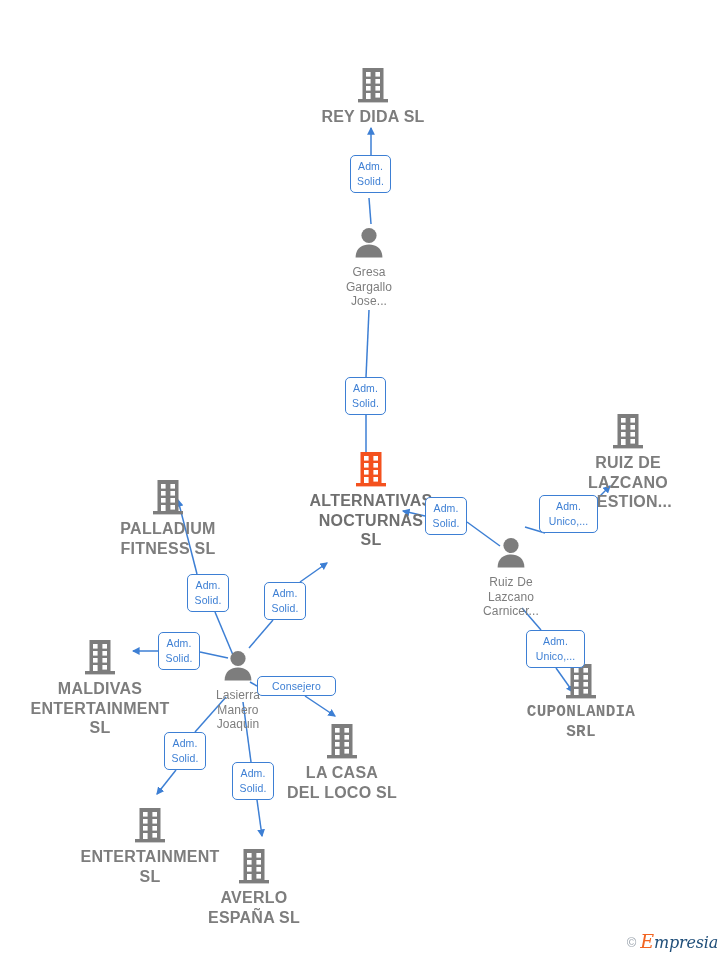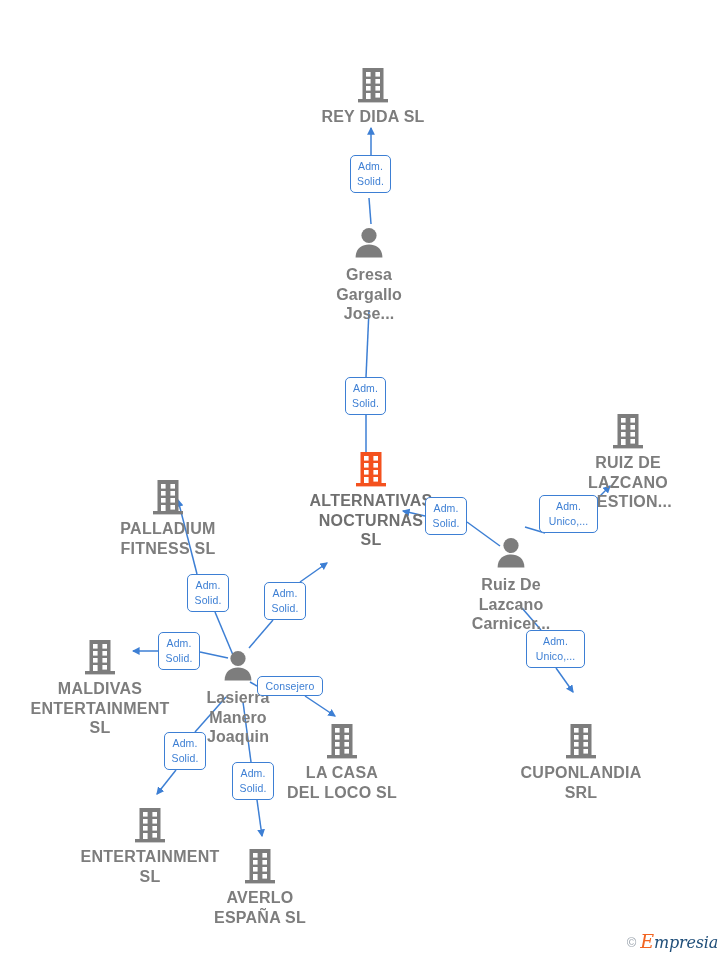--- a/index.html
+++ b/index.html
@@ -49,22 +49,22 @@
     white-space: pre-line;
     letter-spacing: .1px;
   }
   .node.company .caption {
     font-weight: bold;
     font-size: 16px;
     letter-spacing: .25px;
     text-align: center;
   }
   .node.person .caption {
-    font-weight: bold;
-    font-size: 16px;
+    font-weight: normal;
+    font-size: 12px;
   }
   .node.focus .caption {
     color: #6f6f6f;
     font-weight: bold;
   }
 
   
   .chip {
     position: absolute;
     box-sizing: border-box;
@@ -233,21 +233,21 @@
         <span class="glyph">
           <svg width="34" height="38" viewBox="0 0 34 38" xmlns="http://www.w3.org/2000/svg">
             <circle cx="17" cy="11.5" r="7.6" fill="#7d7d7d"></circle>
             <path d="M3.6 33.5 C3.6 24.2 10 20.4 17 20.4 C24 20.4 30.4 24.2 30.4 33.5 Z" fill="#7d7d7d"></path>
           </svg>
         </span>
         <span class="caption">Ruiz De
 Lazcano
 Carnicer...</span>
       </div>
-      <div class="node company" style="left: 581px; top: 722px;">
+      <div class="node company" style="left: 581px; top: 662px; font-family: Liberation Mono, monospace;">
         <span class="glyph">
           <svg width="34" height="38" viewBox="0 0 34 38" xmlns="http://www.w3.org/2000/svg">
             <rect x="6.5" y="2" width="21" height="31" fill="#7d7d7d"></rect>
             <rect x="2" y="33" width="30" height="3.4" fill="#7d7d7d"></rect>
             <rect x="10" y="6" width="4.6" height="4.6" fill="#fff"></rect>
             <rect x="19.4" y="6" width="4.6" height="4.6" fill="#fff"></rect>
             <rect x="10" y="13" width="4.6" height="4.6" fill="#fff"></rect>
             <rect x="19.4" y="13" width="4.6" height="4.6" fill="#fff"></rect>
             <rect x="10" y="20" width="4.6" height="4.6" fill="#fff"></rect>
             <rect x="19.4" y="20" width="4.6" height="4.6" fill="#fff"></rect>
@@ -316,21 +316,21 @@
             <rect x="19.4" y="13" width="4.6" height="4.6" fill="#fff"></rect>
             <rect x="10" y="20" width="4.6" height="4.6" fill="#fff"></rect>
             <rect x="19.4" y="20" width="4.6" height="4.6" fill="#fff"></rect>
             <rect x="10" y="27" width="4.6" height="6" fill="#fff"></rect>
             <rect x="19.4" y="27" width="4.6" height="4.6" fill="#fff"></rect>
           </svg>
         </span>
         <span class="caption">ENTERTAINMENT
 SL</span>
       </div>
-      <div class="node company" style="left: 260px; top: 847px;">
+      <div class="node company" style="left: 254px; top: 847px;">
         <span class="glyph">
           <svg width="34" height="38" viewBox="0 0 34 38" xmlns="http://www.w3.org/2000/svg">
             <rect x="6.5" y="2" width="21" height="31" fill="#7d7d7d"></rect>
             <rect x="2" y="33" width="30" height="3.4" fill="#7d7d7d"></rect>
             <rect x="10" y="6" width="4.6" height="4.6" fill="#fff"></rect>
             <rect x="19.4" y="6" width="4.6" height="4.6" fill="#fff"></rect>
             <rect x="10" y="13" width="4.6" height="4.6" fill="#fff"></rect>
             <rect x="19.4" y="13" width="4.6" height="4.6" fill="#fff"></rect>
             <rect x="10" y="20" width="4.6" height="4.6" fill="#fff"></rect>
             <rect x="19.4" y="20" width="4.6" height="4.6" fill="#fff"></rect>
@@ -371,21 +371,21 @@
       <div class="chip" style="left: 539px; top: 495px; width: 59px; height: 38px;">Adm.
 Unico,...</div>
       <div class="chip" style="left: 526px; top: 630px; width: 59px; height: 38px;">Adm.
 Unico,...</div>
       <div class="chip" style="left: 187px; top: 574px; width: 42px; height: 38px;">Adm.
 Solid.</div>
       <div class="chip" style="left: 264px; top: 582px; width: 42px; height: 38px;">Adm.
 Solid.</div>
       <div class="chip" style="left: 158px; top: 632px; width: 42px; height: 38px;">Adm.
 Solid.</div>
-      <div class="chip one-line" style="left: 257px; top: 676px; width: 66px; height: 20px;">Consejero</div>
+      <div class="chip one-line" style="left: 257px; top: 676px; width: 79px; height: 20px;">Consejero</div>
       <div class="chip" style="left: 164px; top: 732px; width: 42px; height: 38px;">Adm.
 Solid.</div>
       <div class="chip" style="left: 232px; top: 762px; width: 42px; height: 38px;">Adm.
 Solid.</div>
     </div>
 
   <div id="brand">
     <span class="cmark">©</span>
     <span class="wordmark"><span class="cap">E</span><span>mpresia</span></span>
   </div>

